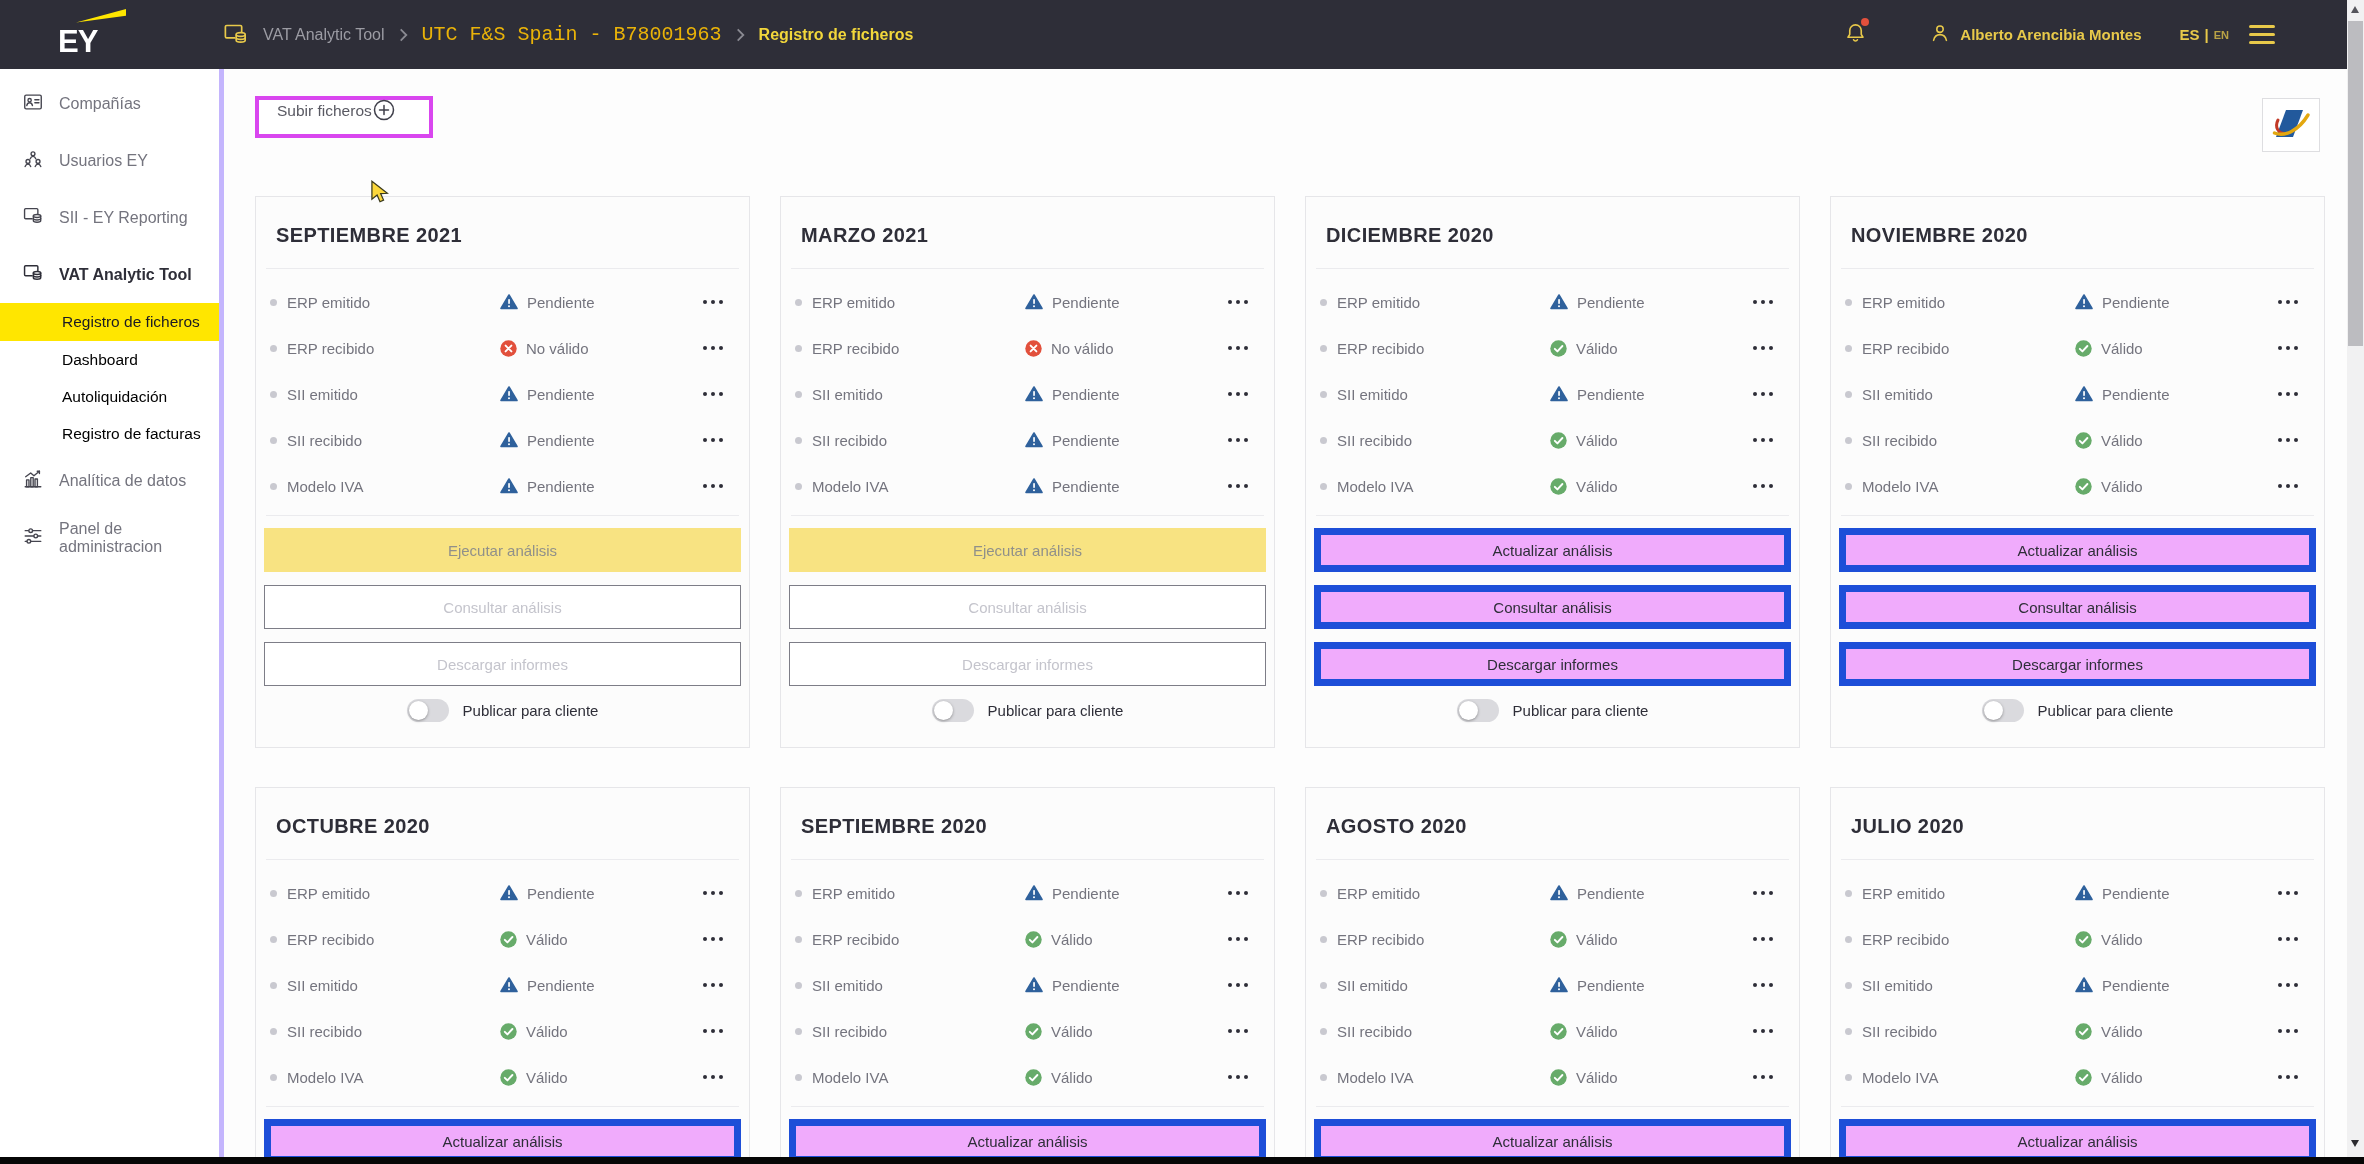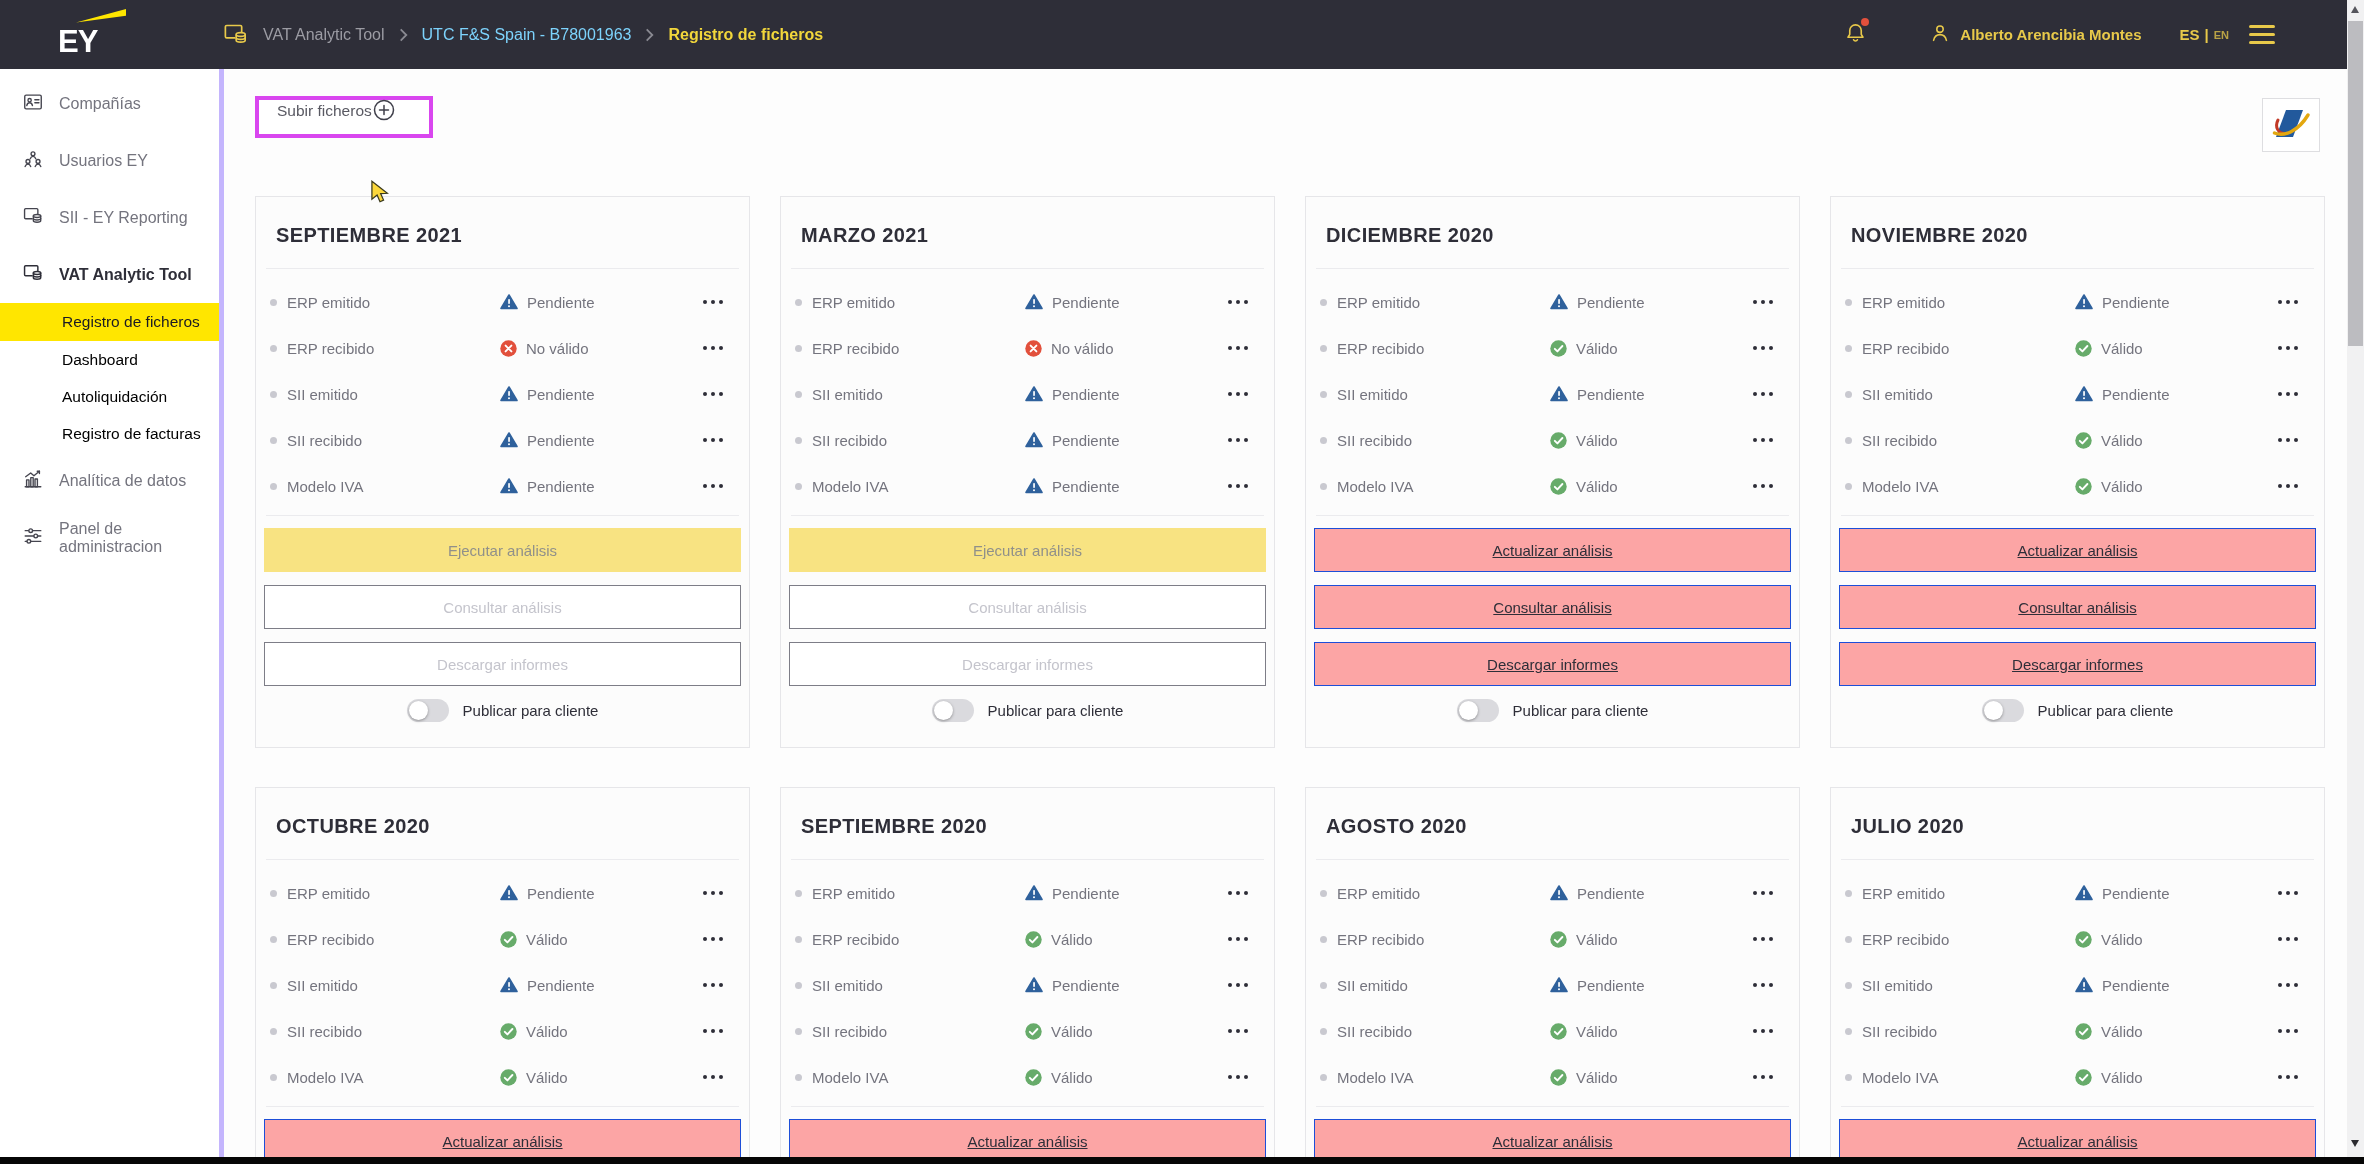--- a/index.html
+++ b/index.html
@@ -8,21 +8,21 @@
   .stage { position:relative; width:2364px; height:1164px; overflow:hidden; background:#fdfdfd; }
 
   
   .topbar { position:absolute; left:0; top:0; width:2347px; height:69px; background:#2e2e38; }
   .logo { position:absolute; left:56px; top:9px; width:72px; }
   .logo-beam { width:50px; height:15px; background:#ffe600; clip-path:polygon(0 90%,100% 0,100% 45%); margin-left:20px; }
   .logo-text { font-size:31px; font-weight:700; color:#ffffff; line-height:1; letter-spacing:-1px; margin-top:2px; margin-left:2px; }
   .crumbs { position:absolute; left:222px; top:0; height:69px; display:flex; align-items:center; gap:14px; }
   .crumb-icon { display:flex; }
   .crumb-root { font-size:16px; color:#9c9ca4; cursor:pointer; }
-  .crumb-company { font-size:16px; color:#7dd3fc; cursor:pointer; }
+  .crumb-company { font-size:20px; color:#eab308; cursor:pointer;font-family:Liberation Mono, monospace; }
   .crumb-current { font-size:16px; color:#f2d73b; font-weight:700; }
   .crumb-sep { display:flex; }
   .topbar-right { position:absolute; right:72px; top:0; height:69px; display:flex; align-items:center; }
   .bell-wrap { position:relative; margin-right:62px; cursor:pointer; display:flex; }
   .bell-dot { position:absolute; right:-2px; top:-3px; width:8px; height:8px; border-radius:50%; background:#e2503c; }
   .user-wrap { display:flex; align-items:center; gap:9px; margin-right:38px; cursor:pointer; }
   .user-name { font-size:15px; font-weight:700; color:#e8c94a; }
   .lang { display:flex; align-items:center; gap:5px; margin-right:20px; cursor:pointer; }
   .lang-es { font-size:15px; font-weight:700; color:#e8c94a; }
   .lang-sep { font-size:15px; font-weight:700; color:#e8c94a; }
@@ -56,21 +56,21 @@
   .status { position:absolute; left:230px; display:flex; align-items:center; gap:9px; }
   .status-icon { display:flex; }
   .status-label { font-size:15px; color:#74747e; }
   .dots { position:absolute; right:10px; display:flex; gap:4px; padding:6px 2px; cursor:pointer; }
   .dots i { width:4px; height:4px; border-radius:50%; background:#2e2e38; }
   .card-hr2 { border:none; border-top:1px solid #ebebee; margin:6px 10px 12px; }
   .actions { padding:0 8px; }
   .btn { display:flex; align-items:center; justify-content:center; width:100%; height:44px; margin-bottom:13px; font-size:15px; font-family:"Liberation Sans",sans-serif; cursor:pointer; }
   .btn-yellow { background:#f8e382; border:none; color:#90908a; }
   .btn-outline-disabled { background:#ffffff; border:1px solid #7d7d87; color:#c4c4cc; }
-  .btn-outline { background:#fca5a5; border:1px solid #1d4ed8; color:#2e2e38; font-weight:500;text-decoration:underline; }
+  .btn-outline { background:#f0abfc; border:7px solid #1d4ed8; color:#2e2e38; font-weight:500; }
   .toggle-row { display:flex; align-items:center; justify-content:center; gap:14px; margin-top:7px; }
   .switch { position:relative; width:42px; height:23px; border-radius:12px; background:#dadade; cursor:pointer; flex:0 0 auto; }
   .knob { position:absolute; left:2px; top:2px; width:19px; height:19px; border-radius:50%; background:#ffffff; box-shadow:0 1px 3px rgba(0,0,0,.35); }
   .toggle-label { font-size:15px; color:#2e2e38; }
 
   
   .scrollbar { position:absolute; right:0; top:0; width:17px; height:1164px; background:#f1f1f2; z-index:40; }
   .sb-up { position:absolute; top:6px; left:4px; width:0; height:0; border-left:4.5px solid transparent; border-right:4.5px solid transparent; border-bottom:7px solid #55555c; cursor:pointer; }
   .sb-thumb { position:absolute; top:21px; left:1px; width:15px; height:325px; background:#bcbcc0; cursor:pointer; }
   .sb-down { position:absolute; top:1140px; left:4px; width:0; height:0; border-left:4.5px solid transparent; border-right:4.5px solid transparent; border-top:7px solid #2a2a2e; cursor:pointer; }

